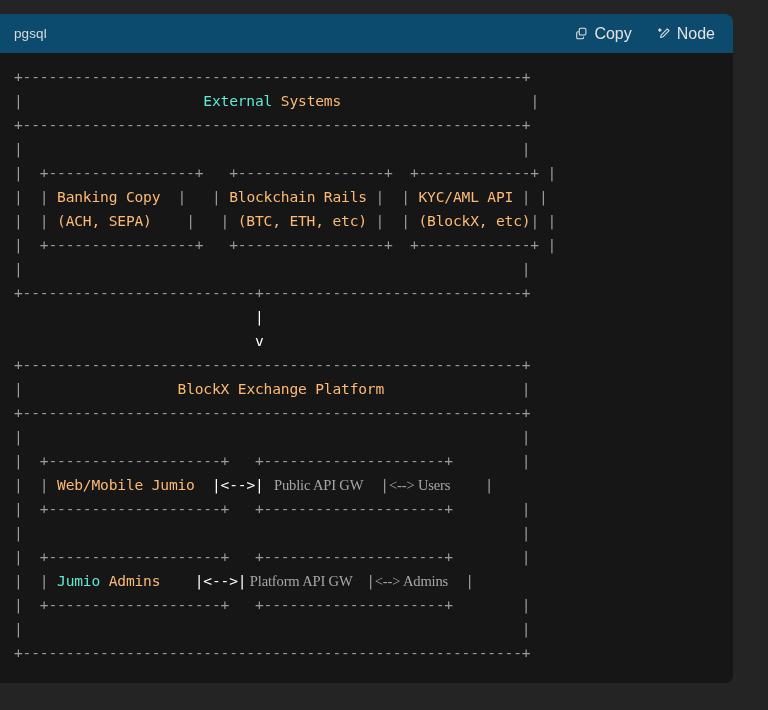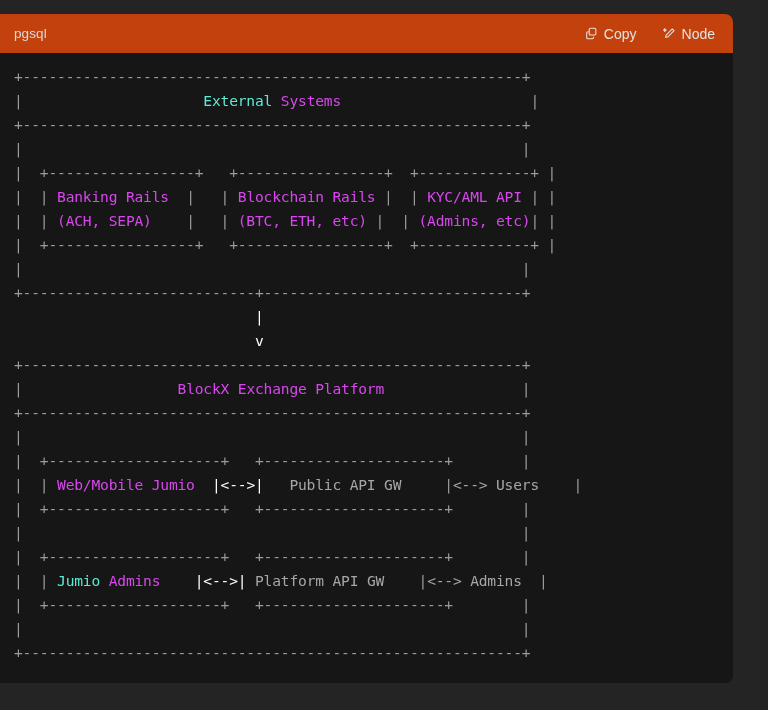--- a/index.html
+++ b/index.html
@@ -27,44 +27,45 @@
     top: 14px;
     width: 733px;
     border-radius: 0 8px 8px 0;
     overflow: hidden;
     background: #161616;
   }
 
   
   .cb-header {
     height: 39px;
-    background: #c2410c;
+    background: #0c4a6e;
     display: flex;
     align-items: center;
     padding: 0 16px 0 14px;
     position: relative;
   }
   .cb-lang {
     color: #dcdcdc;
     font-size: 13.5px;
     letter-spacing: .1px;
     font-family: "Liberation Sans", sans-serif;
     flex: 0 0 auto;
   }
   .cb-actions {
     margin-left: auto;
     display: flex;
     align-items: center;
     gap: 22px;
   }
   .cb-btn {
     display: flex;
+    align-items: center;
     gap: 6px;
     color: #e3e3e3;
-    font-size: 14px;
+    font-size: 16px;
     cursor: pointer;
     background: none;
     border: 0;
     padding: 2px 2px;
     font-family: "Liberation Sans", sans-serif;
     line-height: 1;
   }
   .cb-btn svg { display: block; }
 
   
@@ -79,22 +80,22 @@
     font-family: "DejaVu Sans Mono", "Liberation Mono", monospace;
     font-size: 14.6px;
     line-height: 24px;
     letter-spacing: -0.18px;
     color: #c8c8c8;
     white-space: pre;
     tab-size: 4;
   }
   
   .t-kw   { color: #5eead4; }   
-  .t-txt  { color: #d946ef; }   
-  .t-dim  { color: #a6a6a6; }   
+  .t-txt  { color: #fdba74; }   
+  .t-dim  { color: #a6a6a6; font-family: Liberation Serif, serif; }   
   .t-pun  { color: #9a9a9a; }   
   .t-wht  { color: #ffffff; }
 </style>
 </head>
 <body>
 
 <div id="page">
 
   <div class="code-block">
 
@@ -125,22 +126,22 @@
 
       </div>
     </div>
 
     <div class="cb-body">
       <pre class="ascii" id="ascii-art"><span><span class="t-pun">+----------------------------------------------------------+</span></span>
 <span><span class="t-pun">|                     </span><span class="t-kw">External</span><span class="t-txt"> Systems</span><span class="t-pun">                      |</span></span>
 <span><span class="t-pun">+----------------------------------------------------------+</span></span>
 <span><span class="t-pun">|                                                          |</span></span>
 <span><span class="t-pun">|  +-----------------+   +-----------------+  +-------------+ |</span></span>
-<span><span class="t-pun">|  | </span><span class="t-txt">Banking Rails</span><span class="t-pun">  |   | </span><span class="t-txt">Blockchain Rails</span><span class="t-pun"> |  | </span><span class="t-txt">KYC/AML API</span><span class="t-pun"> | |</span></span>
-<span><span class="t-pun">|  | </span><span class="t-txt">(ACH, SEPA)</span><span class="t-pun">    |   | </span><span class="t-txt">(BTC, ETH, etc)</span><span class="t-pun"> |  | </span><span class="t-txt">(Admins, etc)</span><span class="t-pun">| |</span></span>
+<span><span class="t-pun">|  | </span><span class="t-txt">Banking Copy</span><span class="t-pun">  |   | </span><span class="t-txt">Blockchain Rails</span><span class="t-pun"> |  | </span><span class="t-txt">KYC/AML API</span><span class="t-pun"> | |</span></span>
+<span><span class="t-pun">|  | </span><span class="t-txt">(ACH, SEPA)</span><span class="t-pun">    |   | </span><span class="t-txt">(BTC, ETH, etc)</span><span class="t-pun"> |  | </span><span class="t-txt">(BlockX, etc)</span><span class="t-pun">| |</span></span>
 <span><span class="t-pun">|  +-----------------+   +-----------------+  +-------------+ |</span></span>
 <span><span class="t-pun">|                                                          |</span></span>
 <span><span class="t-pun">+---------------------------+------------------------------+</span></span>
 <span><span class="t-pun">                            </span><span class="t-wht">|</span></span>
 <span><span class="t-pun">                            </span><span class="t-wht">v</span></span>
 <span><span class="t-pun">+----------------------------------------------------------+</span></span>
 <span><span class="t-pun">|                  </span><span class="t-txt">BlockX Exchange Platform</span><span class="t-pun">                |</span></span>
 <span><span class="t-pun">+----------------------------------------------------------+</span></span>
 <span><span class="t-pun">|                                                          |</span></span>
 <span><span class="t-pun">|  +--------------------+   +---------------------+        |</span></span>

